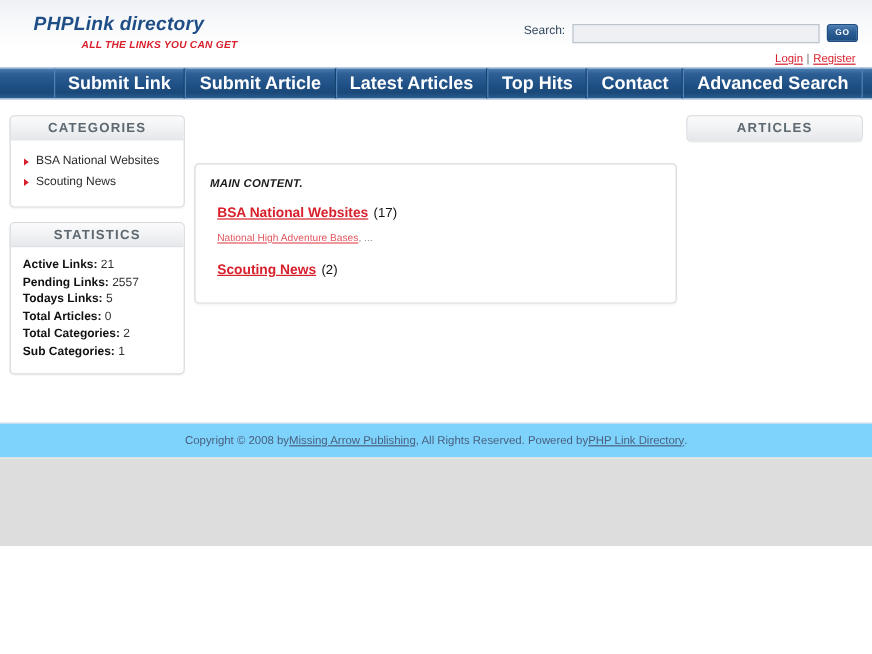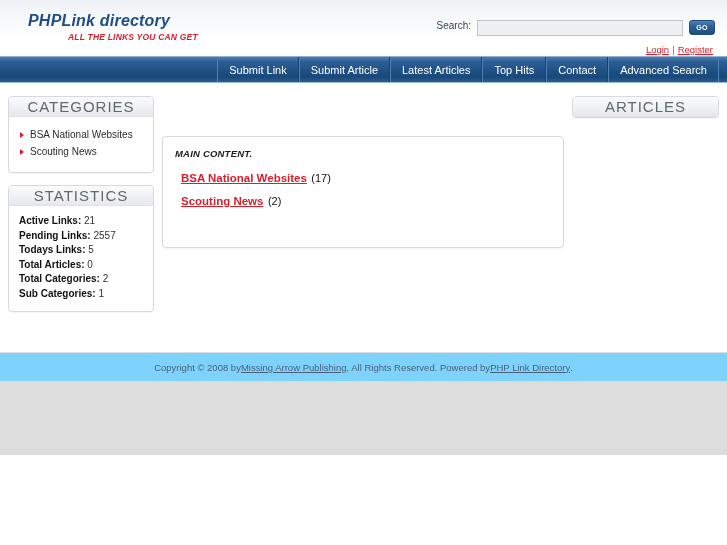--- a/index.html
+++ b/index.html
@@ -109,22 +109,22 @@
     border-bottom: 1px solid #9db9d4;
     display: flex;
     justify-content: flex-end;
     padding-right: 8px;
   }
   .nav-item {
     display: flex;
     align-items: center;
     padding: 0 11px;
     color: #ffffff;
-    font-size: 11px;
-    font-weight: normal;
+    font-size: 15px;
+    font-weight: bold;
     text-decoration: none;
     border-left: 1px solid #5082b6;
     border-right: 1px solid #154371;
     white-space: nowrap;
     cursor: pointer;
   }
   .nav-item:last-child { border-right: 1px solid #5082b6; }
 
   
   .content {
@@ -147,22 +147,22 @@
     background: #ffffff;
     margin-bottom: 12px;
     overflow: hidden;
     box-shadow: 0 1px 1px rgba(0,0,0,.04);
   }
   .panel-head {
     height: 20px;
     background: linear-gradient(to bottom, #fbfbfc 0%, #f1f2f4 50%, #e6e8eb 100%);
     border-bottom: 1px solid #dfe2e6;
     color: #5d6870;
-    font-size: 15px;
-    font-weight: normal;
+    font-size: 11px;
+    font-weight: bold;
     letter-spacing: 1px;
     display: flex;
     align-items: center;
     justify-content: center;
   }
   .panel-body { padding: 8px 10px 10px 10px; }
 
   .cat-list { list-style: none; margin: 0; padding: 0; }
   .cat-list li {
     position: relative;
@@ -372,20 +372,23 @@
     </div>
 
     <div class="col-main">
       <div class="main-card">
         <div class="main-title">MAIN CONTENT.</div>
 
         <div class="cat-block">
           <div class="cat-head">
             <a href="#">BSA National Websites</a>
             <span class="cat-count">(17)</span>
+          </div>
+          <div class="sub-line">
+            <a href="#">National High Adventure Bases</a><span>, ...</span>
           </div>
         </div>
 
         <div class="cat-block">
           <div class="cat-head">
             <a href="#">Scouting News</a>
             <span class="cat-count">(2)</span>
           </div>
         </div>
       </div>

